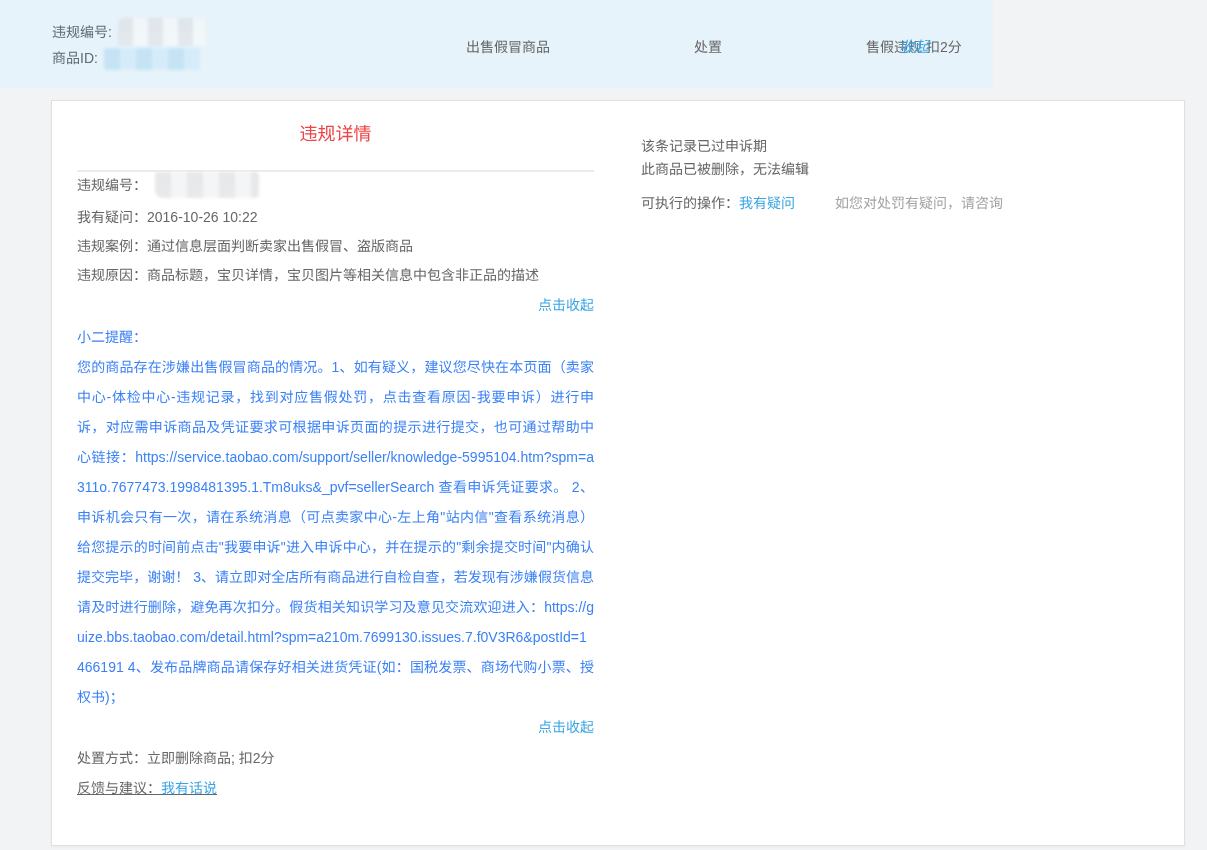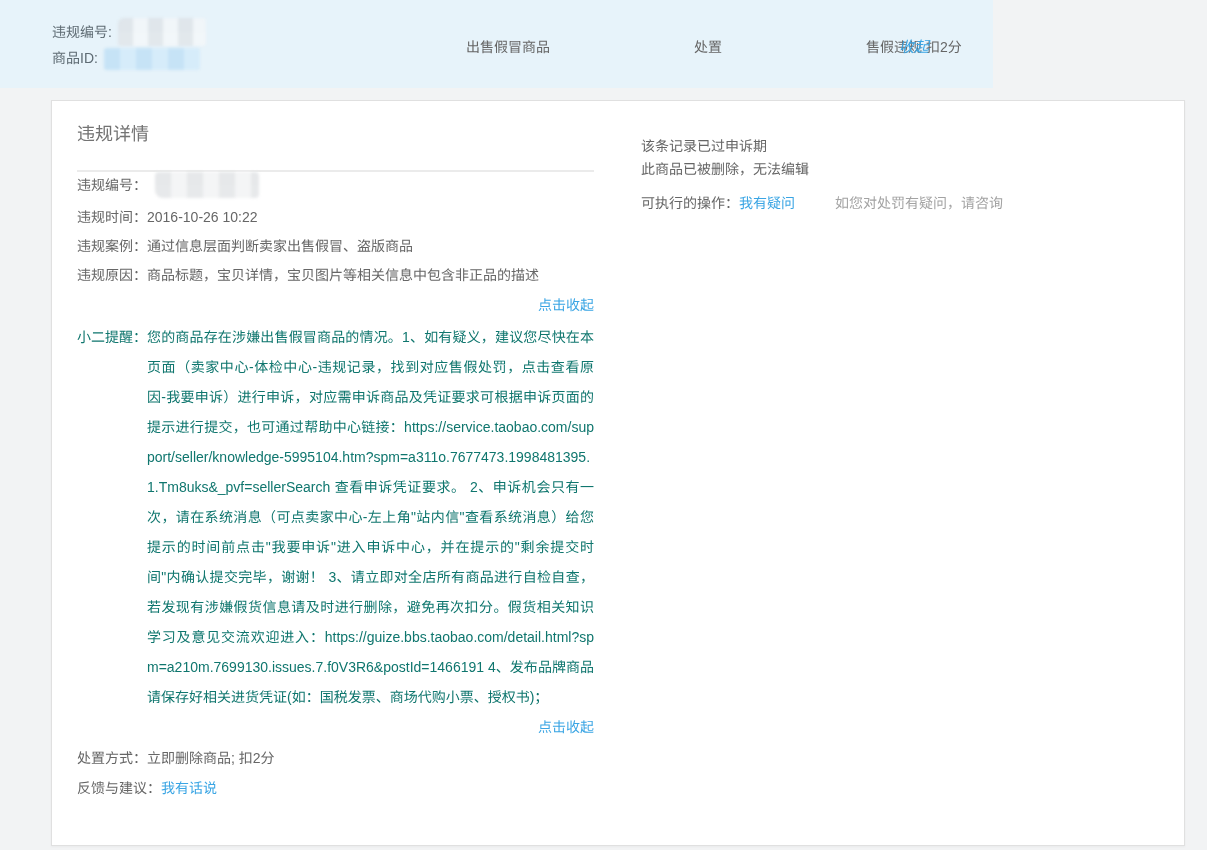--- a/index.html
+++ b/index.html
@@ -68,54 +68,55 @@
     background: #ffffff;
     border: 1px solid #e0e0e0;
     box-shadow: 0 1px 2px rgba(0,0,0,.04);
     display: flex;
     padding: 18px 25px 0 25px;
   }
   .col-left  { width: 517px; margin-right: 47px; }
   .col-right { flex: 1; }
 
   .section-title {
-    font-size: 18px; font-weight: normal; color: #737373;
+    font-size: 18px; font-weight: normal; color: #ef4444;
     padding-bottom: 25px;
     border-bottom: 2px solid #ebebeb;
+    text-align: center;
   }
 
   .rows { margin-top: 0; }
   .row {
     display: flex; align-items: center;
     font-size: 14px; color: #666;
     line-height: 20px; margin-bottom: 9px;
     white-space: nowrap;
   }
   .row .label { flex-shrink: 0; }
 
   .collapse-line { text-align: right; margin: 4px 0 8px 0; }
   .link {
     color: #3aa5e4; font-size: 14px;
     text-decoration: none; cursor: pointer;
   }
 
-  .reminder { display: flex; font-size: 14px; color: #0f766e; }
+  .reminder { display: flex; font-size: 14px; color: #3b82f6; flex-direction: column; }
   .reminder .label { flex-shrink: 0; line-height: 30px; }
   .reminder .text {
     flex: 1; line-height: 30px;
     text-align: justify;
     word-break: break-all;
   }
 
   .disposal-row, .feedback-row {
     display: flex; font-size: 14px; color: #666;
     line-height: 20px; white-space: nowrap;
   }
   .disposal-row { margin-top: 12px; }
-  .feedback-row { margin-top: 10px; }
+  .feedback-row { margin-top: 10px; text-decoration: underline; }
 
   
   .op-status { margin-top: 16px; font-size: 14px; color: #666; line-height: 23px; }
   .op-actions {
     margin-top: 12px; font-size: 14px; color: #666;
     line-height: 20px; white-space: nowrap;
   }
   .op-actions .hint { color: #a3a3a3; margin-left: 36px; }
 </style>
 </head>
@@ -142,21 +143,21 @@
 
   <div class="col-left">
     <h2 class="section-title">违规详情</h2>
 
     <div class="rows">
       <div class="row">
         <span class="label">违规编号：</span>
         <span class="redact redact-mosaic-gray"></span>
       </div>
       <div class="row">
-        <span class="label">违规时间：</span>
+        <span class="label">我有疑问：</span>
         <span>2016-10-26 10:22</span>
       </div>
       <div class="row">
         <span class="label">违规案例：</span>
         <span>通过信息层面判断卖家出售假冒、盗版商品</span>
       </div>
       <div class="row">
         <span class="label">违规原因：</span>
         <span>商品标题，宝贝详情，宝贝图片等相关信息中包含非正品的描述</span>
       </div>

